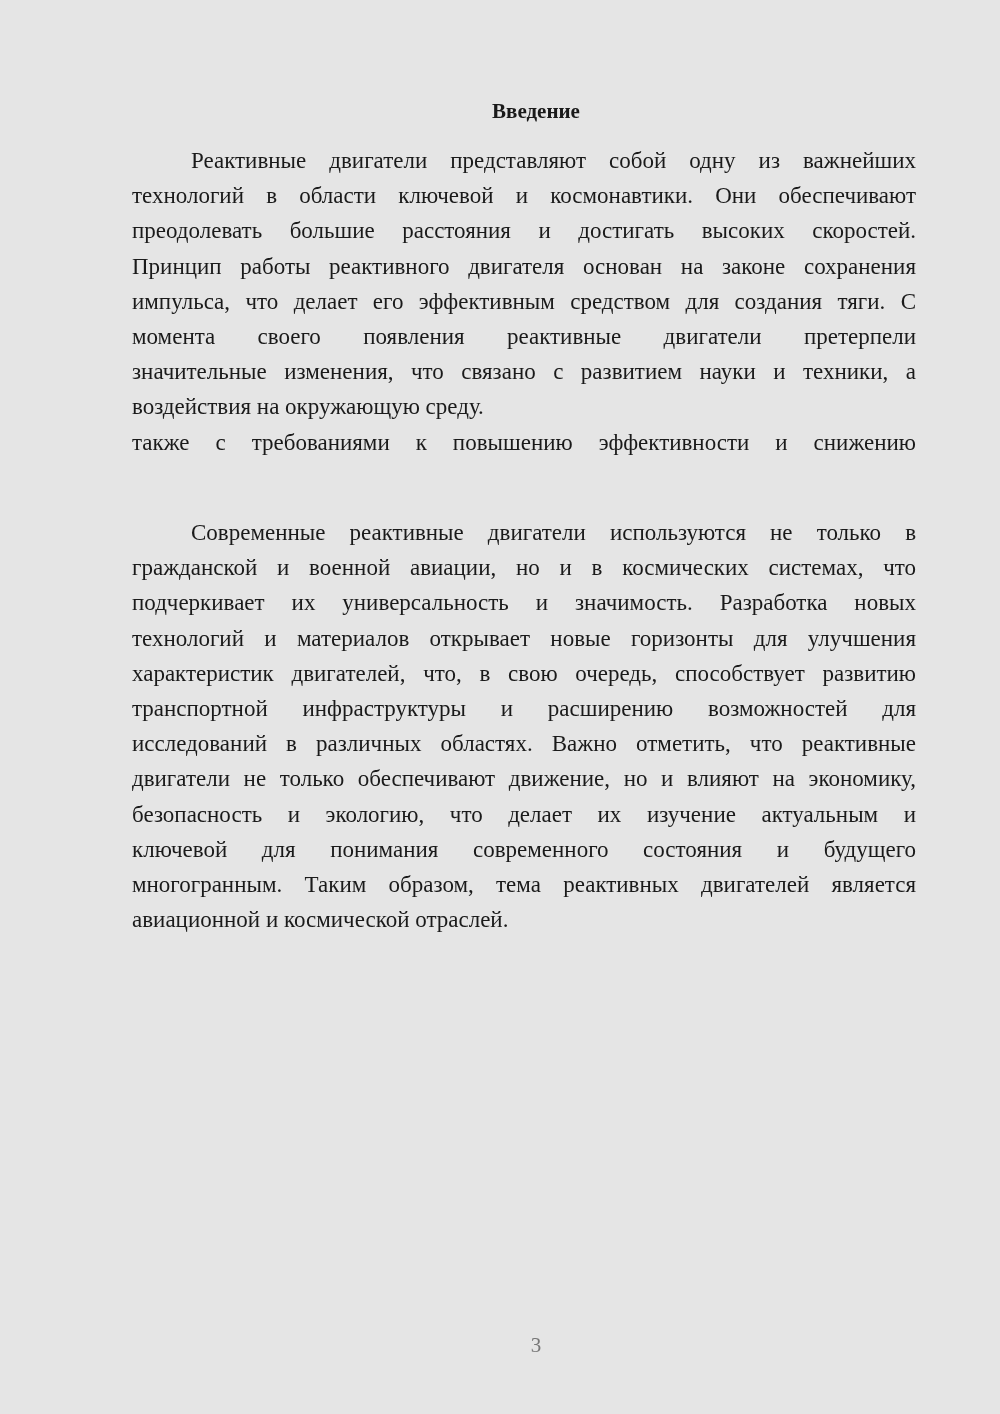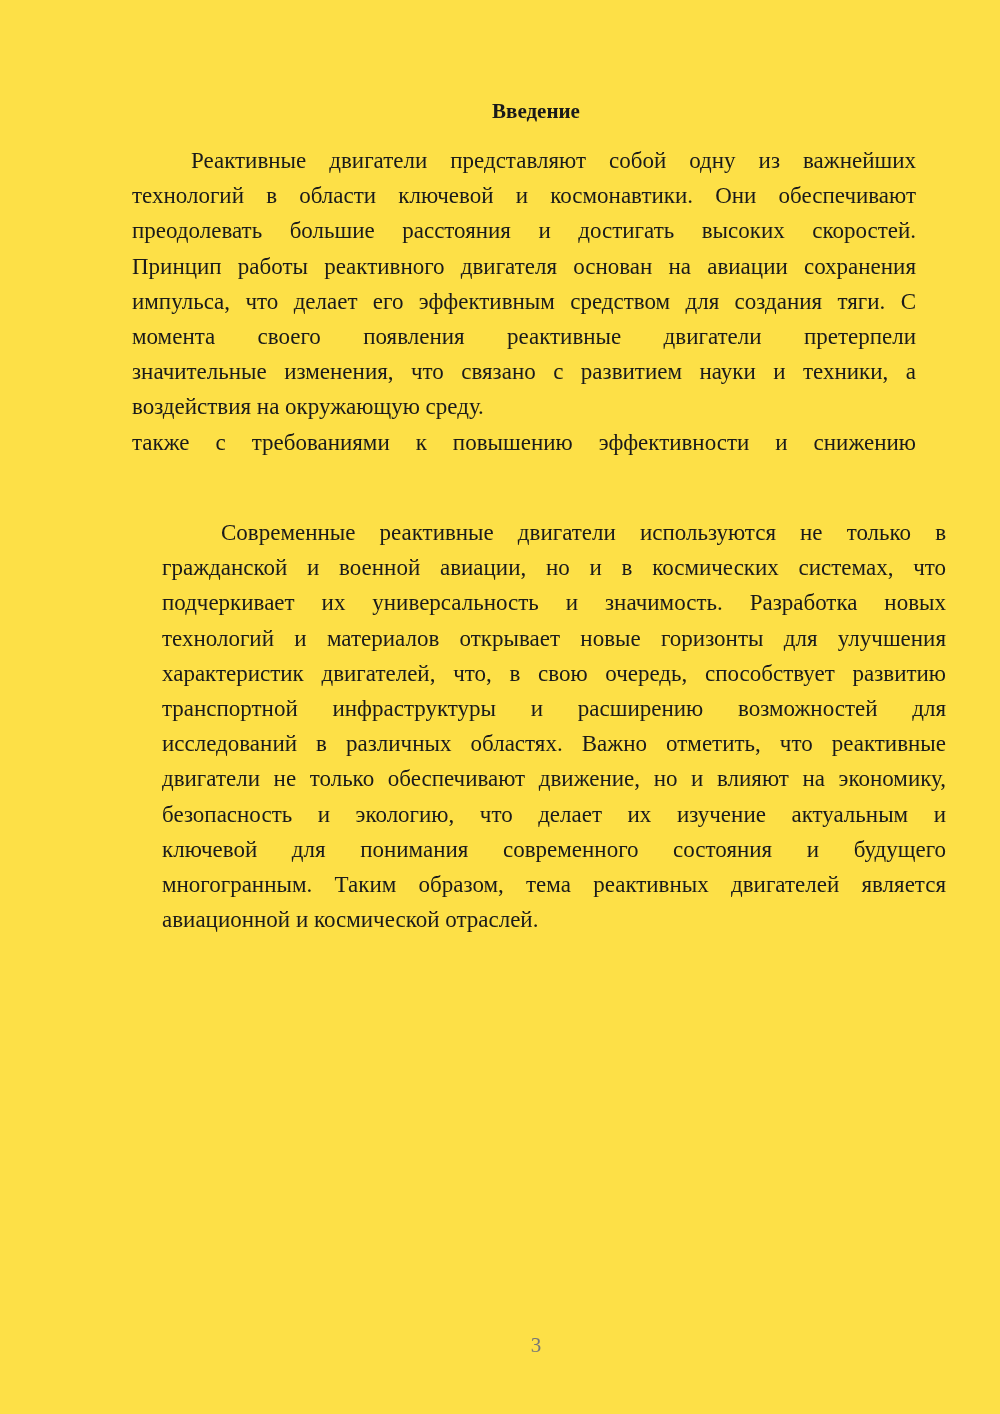--- a/index.html
+++ b/index.html
@@ -13,21 +13,21 @@
       position: relative;
       overflow: hidden;
       font-family: "Liberation Serif", "DejaVu Serif", serif;
       color: #1a1a1a;
     }
     .page {
       position: absolute;
       left: 0; top: 0;
       width: 1000px;
       height: 1414px;
-      background: #fde047;
+      background: #e5e5e5;
     }
     .heading {
       position: absolute;
       top: 98px;
       left: 0;
       width: 1072px;
       text-align: center;
       font-weight: bold;
       font-size: 21px;
       line-height: 26px;
@@ -50,21 +50,21 @@
     .line.wrap-justify {
       white-space: normal;
     }
     .line.last {
       text-align-last: left;
     }
     .line.indent {
       padding-left: 59px;
     }
     #para1 { top: 143px; }
-    #para2 { top: 515px; margin-left: 30px; }
+    #para2 { top: 515px; }
     .page-number {
       position: absolute;
       top: 1332px;
       left: 0;
       width: 1072px;
       text-align: center;
       font-size: 21px;
       color: #777777;
       line-height: 26px;
     }
@@ -73,21 +73,21 @@
 <body>
 
 <div class="page">
 
   <div class="heading">Введение</div>
 
   <div class="para" id="para1">
     <span class="line wrap-justify indent">Реактивные двигатели представляют собой одну из важнейших</span>
     <span class="line wrap-justify">технологий в области ключевой и космонавтики. Они обеспечивают</span>
     <span class="line wrap-justify">преодолевать большие расстояния и достигать высоких скоростей.</span>
-    <span class="line wrap-justify">Принцип работы реактивного двигателя основан на авиации сохранения</span>
+    <span class="line wrap-justify">Принцип работы реактивного двигателя основан на законе сохранения</span>
     <span class="line wrap-justify">импульса, что делает его эффективным средством для создания тяги. С</span>
     <span class="line wrap-justify">момента своего появления реактивные двигатели претерпели</span>
     <span class="line wrap-justify">значительные изменения, что связано с развитием науки и техники, а</span>
     <span class="line last">воздействия на окружающую среду.</span>
     <span class="line wrap-justify">также с требованиями к повышению эффективности и снижению</span>
   </div>
 
   <div class="para" id="para2">
     <span class="line wrap-justify indent">Современные реактивные двигатели используются не только в</span>
     <span class="line wrap-justify">гражданской и военной авиации, но и в космических системах, что</span>

